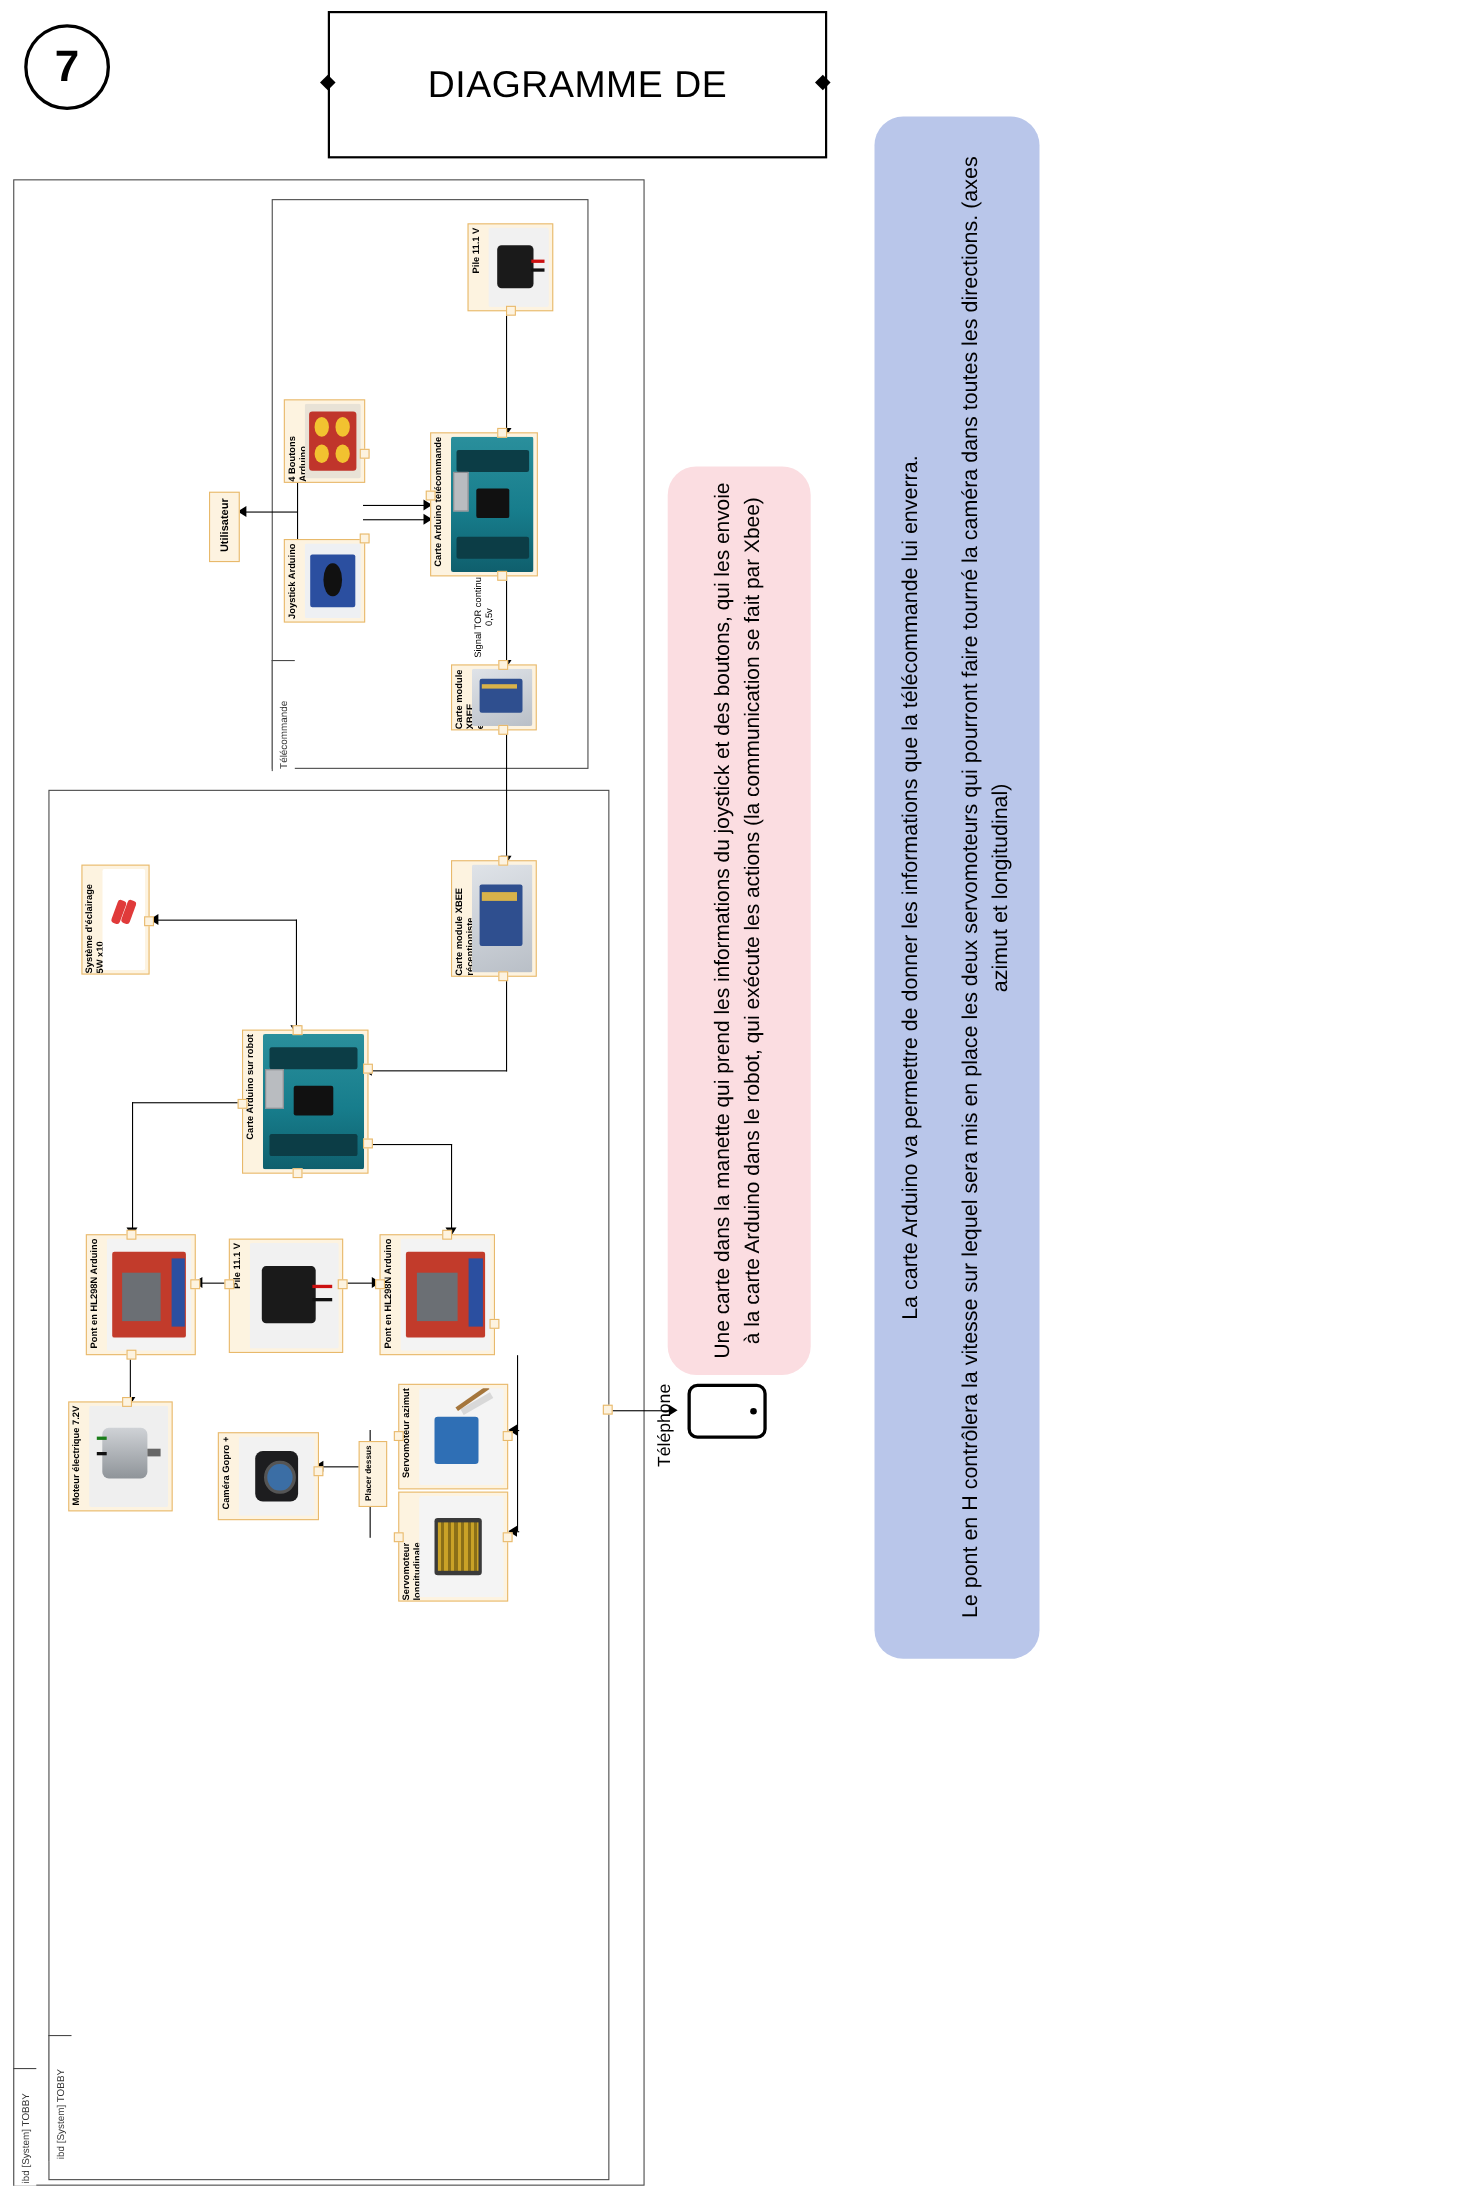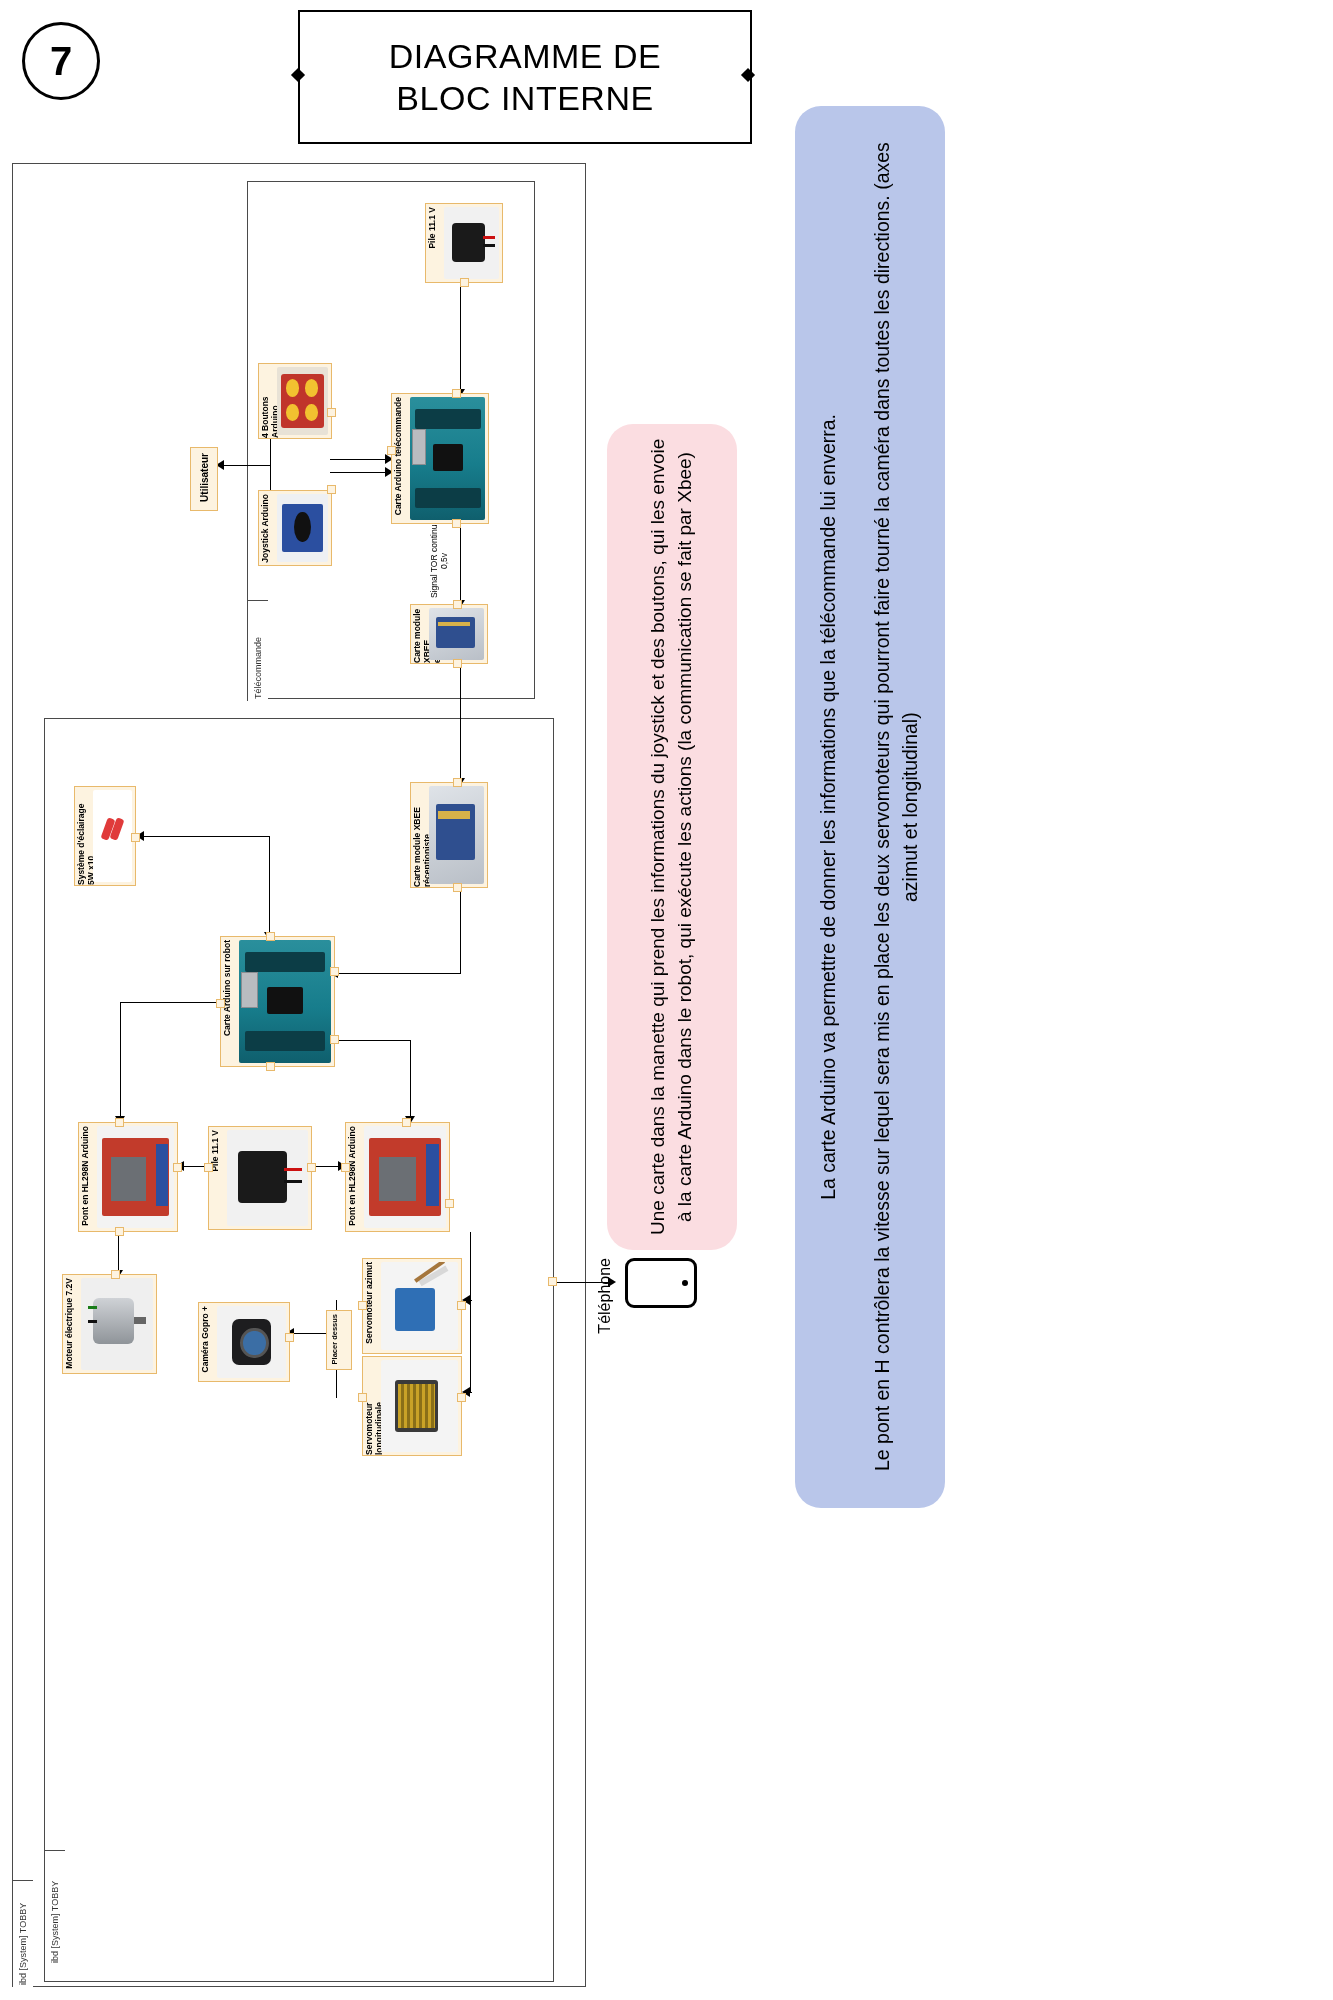--- a/index.html
+++ b/index.html
@@ -185,21 +185,20 @@
   .stepper .body{position:absolute;left:18%;top:22%;width:56%;height:56%;background:#3a3a3a;border-radius:3px;}
   .stepper .ring{position:absolute;left:22%;top:26%;width:48%;height:48%;background:repeating-linear-gradient(90deg,#c9a227 0 3px,#8a6f18 3px 6px);}
 </style>
 </head>
 <body>
 
 <div class="page-num">7</div>
 
 <div class="title-box">
   <div>DIAGRAMME DE</div>
-  <div>BLOC INTERNE</div>
 </div>
 <div class="title-dot left"></div>
 <div class="title-dot right"></div>
 
 <div class="frame" id="outer-frame"></div>
 <div class="frame" id="tobby-frame"></div>
 <div class="frame" id="remote-frame"></div>
 
 <div class="frame-tab" id="tab-outer">ibd [System] TOBBY</div>
 <div class="frame-tab" id="tab-tobby">ibd [System] TOBBY</div>

